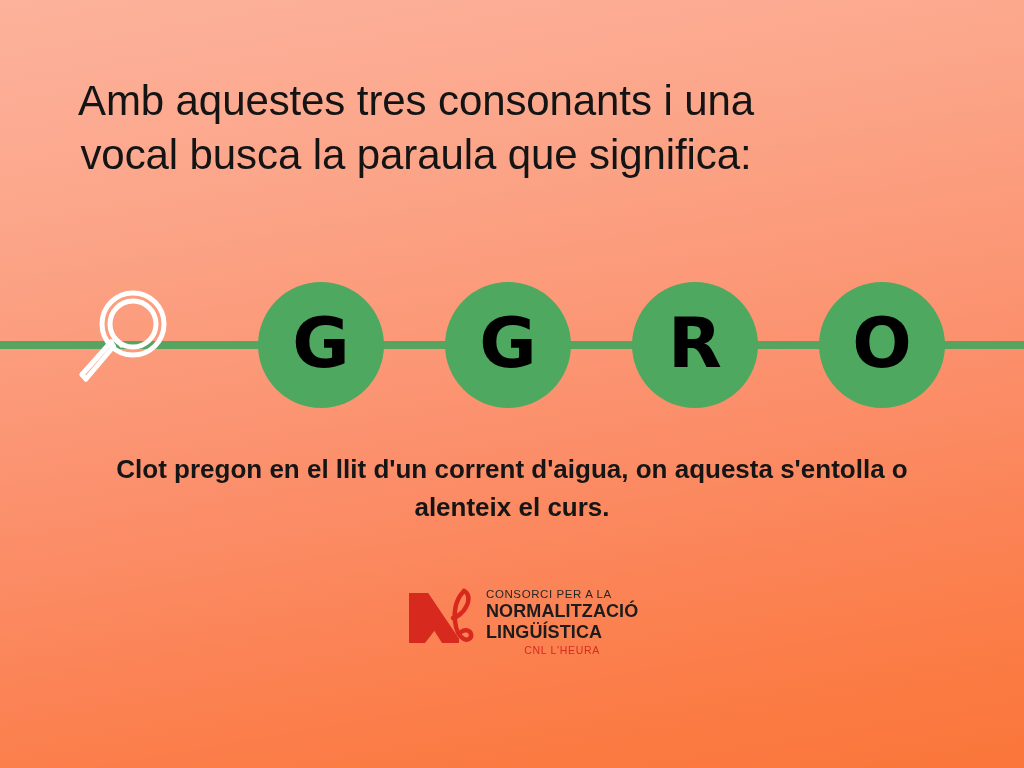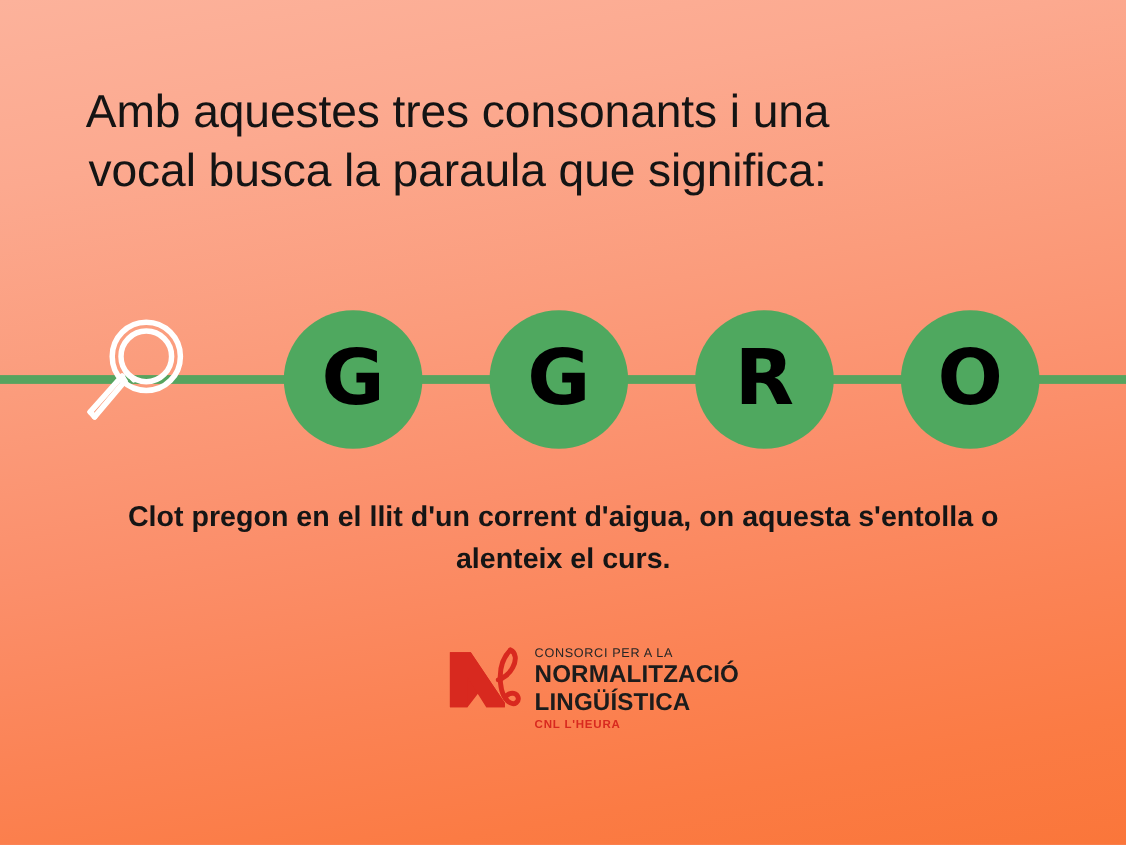--- a/index.html
+++ b/index.html
@@ -138,35 +138,36 @@
 
   .logo-l1 {
     font-size: 11.5px;
     letter-spacing: 0.6px;
     color: #262626;
     font-weight: 400;
     line-height: 1.15;
     white-space: nowrap;
   }
   .logo-l2, .logo-l3 {
-    font-size: 22px;
+    font-size: 18px;
     letter-spacing: 0.1px;
     color: #1c1c1c;
     font-weight: 700;
     line-height: 1.13;
     white-space: nowrap;
   }
   .logo-l4 {
     font-size: 10.5px;
     letter-spacing: 0.7px;
     color: #D8291F;
-    font-weight: 700;
+    font-weight: 400;
     line-height: 1.3;
     margin-top: 2px;
     white-space: nowrap;
+    text-align: center;
   }
 </style>
 </head>
 <body>
 
 <div id="poster">
 
   <div id="title">Amb aquestes tres consonants i una vocal busca la paraula que significa:</div>
 
   <div id="strip">

